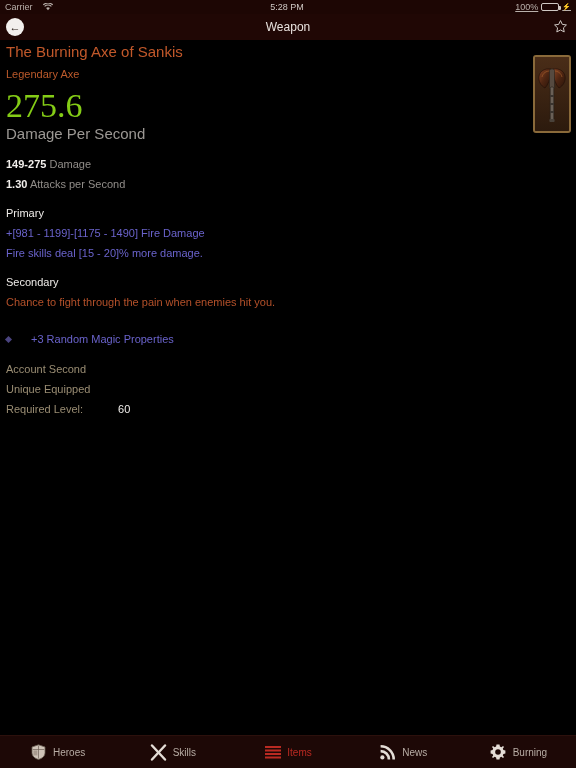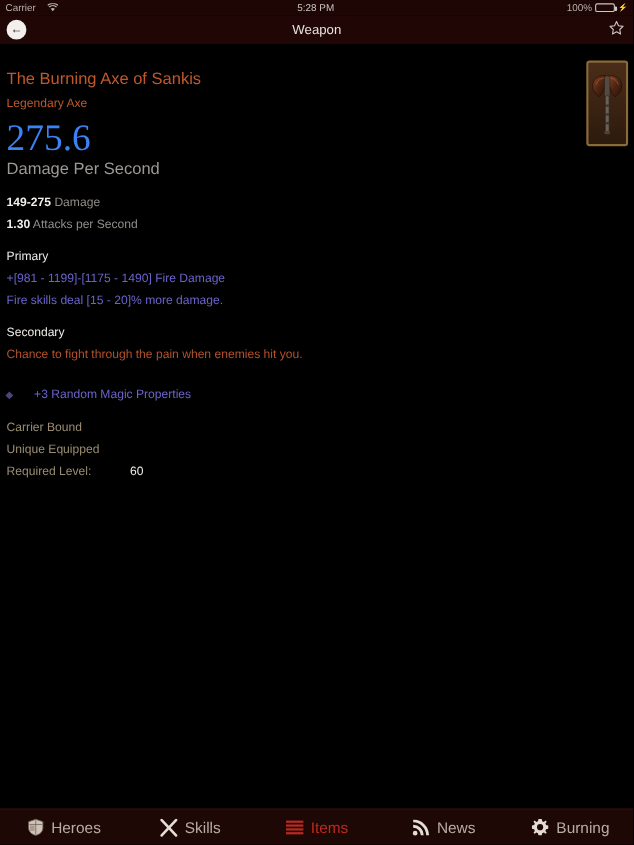--- a/index.html
+++ b/index.html
@@ -14,21 +14,21 @@
   
   .statusbar {
     position:absolute; top:0; left:0; width:576px; height:14px;
     background:#1d0604;
     display:flex; align-items:center;
     padding:0 5px;
     font-size:9px; color:#b9b0ab;
   }
   .sb-left { display:flex; align-items:center; gap:10px; }
   .sb-center { position:absolute; left:0; right:2px; text-align:center; font-size:9px; color:#cfc8c4; }
-  .sb-right { margin-left:auto; display:flex; align-items:center; gap:3px; position:relative; z-index:2; }
+  .sb-right { margin-left:auto; display:flex; align-items:center; gap:3px; position:relative; z-index:2;text-decoration:underline; }
   .wifi-icon { display:inline-block; width:10px; height:8px; }
   .battery {
     width:18px; height:8px; border:1px solid #cfc8c4; border-radius:2px;
     padding:1px; display:inline-block; position:relative;
   }
   .battery-fill { height:100%; width:100%; background:#3ad13a; border-radius:1px; }
   .battery-cap {
     position:absolute; right:-3px; top:2px; width:2px; height:4px;
     background:#cfc8c4; border-radius:0 1px 1px 0;
   }
@@ -55,25 +55,25 @@
   .star-btn {
     position:absolute; right:6px; top:4px;
     width:20px; height:20px;
     display:flex; align-items:center; justify-content:center;
     cursor:pointer;
   }
 
   
   .content { position:absolute; top:40px; left:0; width:576px; bottom:33px; background:#000; }
 
-  .item-head { padding:22px 8px 0 6px;text-decoration:underline; }
+  .item-head { padding:2px 8px 0 6px;text-decoration:underline; }
   .item-name { font-size:15px; color:#c1582a; line-height:20px; }
   .item-type { font-size:11px; color:#bd5a2b; line-height:17px; margin-top:4px; }
 
-  .dps { font-family:"Liberation Serif", serif; font-size:34px; color:#3b82f6; line-height:38px; margin-top:4px; }
+  .dps { font-family:"Liberation Serif", serif; font-size:34px; color:#84cc16; line-height:38px; margin-top:4px; }
   .dps-label { font-size:15px; color:#9c9894; line-height:16px; margin-top:1px; }
 
   .stat-block { margin-top:12px; }
   .stat-line { font-size:11px; line-height:20px; }
   .stat-val { color:#f1eeeb; font-weight:bold; }
   .stat-name { color:#918d89; }
 
   .section-head { font-size:11px; color:#eeebe8; line-height:20px; margin-top:9px; }
   .affix { font-size:11px; color:#6a63cc; line-height:20px; }
   .flavor { font-size:11px; color:#b5512a; line-height:20px; }
@@ -104,21 +104,21 @@
 
   
   .tabbar {
     position:absolute; bottom:0; left:0; width:576px; height:33px;
     background:#1d0806;
     border-top:1px solid #2c100c;
     display:flex;
   }
   .tab {
     flex:1; display:flex; align-items:center; justify-content:center; gap:6px;
-    font-size:14px; color:#b7aca4; cursor:pointer;
+    font-size:10px; color:#b7aca4; cursor:pointer;
   }
   .tab.active { color:#bb2a22; }
   .tab-icon { display:flex; align-items:center; justify-content:center; width:17px; height:17px; }
 </style>
 </head>
 <body>
 
 <div id="app">
 
   <div class="statusbar">
@@ -213,21 +213,21 @@
 
       <div class="section-head">Secondary</div>
       <div class="flavor">Chance to fight through the pain when enemies hit you.</div>
 
       <div class="magic-props">
         <span class="gem"></span>
         <span>+3 Random Magic Properties</span>
       </div>
 
       <div class="meta">
-        <div class="meta-line">Carrier Bound</div>
+        <div class="meta-line">Account Second</div>
         <div class="meta-line">Unique Equipped</div>
         <div class="meta-line"><span>Required Level: </span><b>60</b></div>
       </div>
     </div>
   </div>
 
   <div class="tabbar">
 
     <div class="tab">
       <span class="tab-icon">

